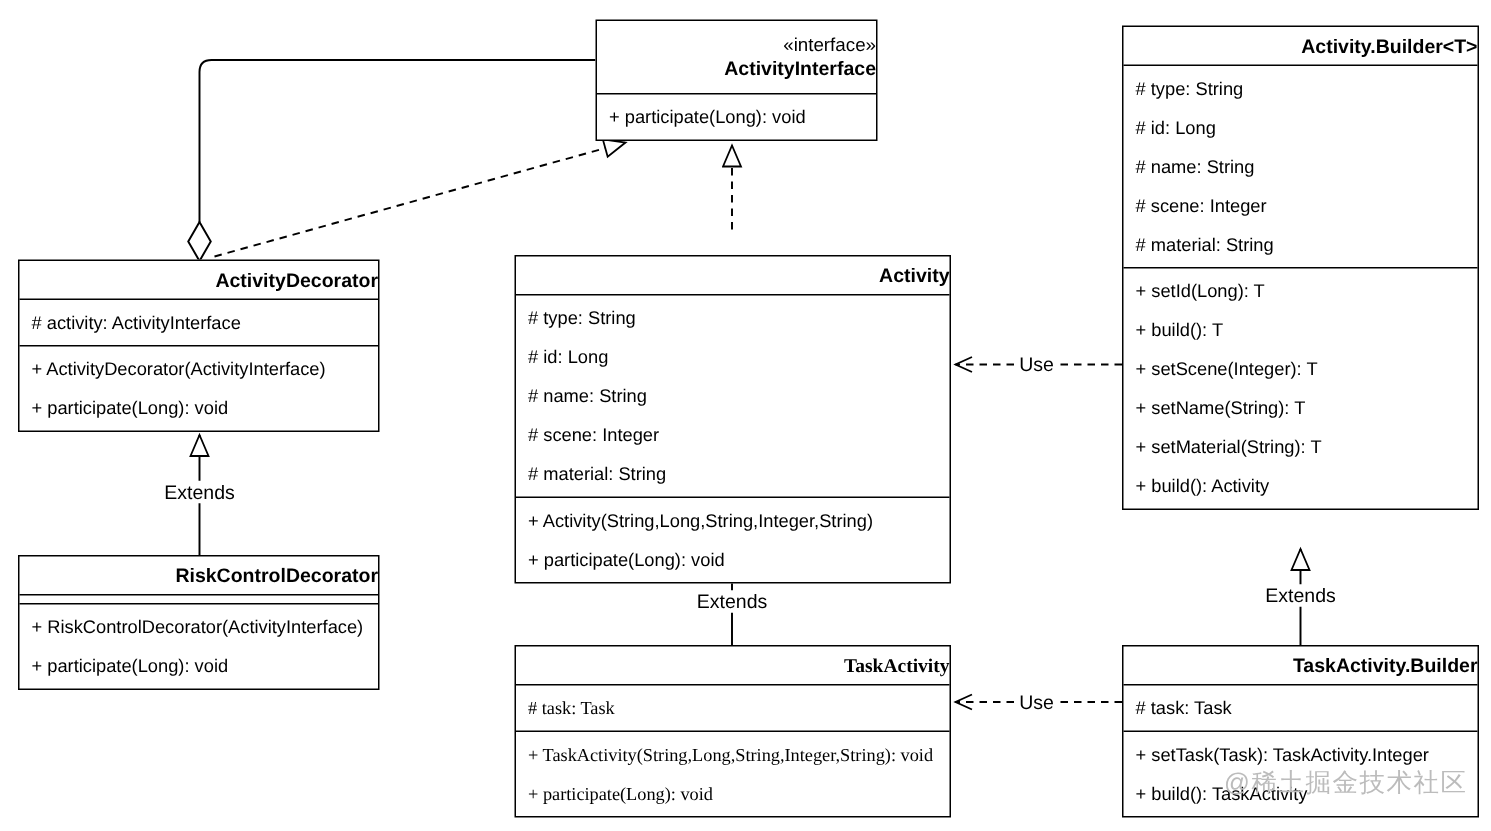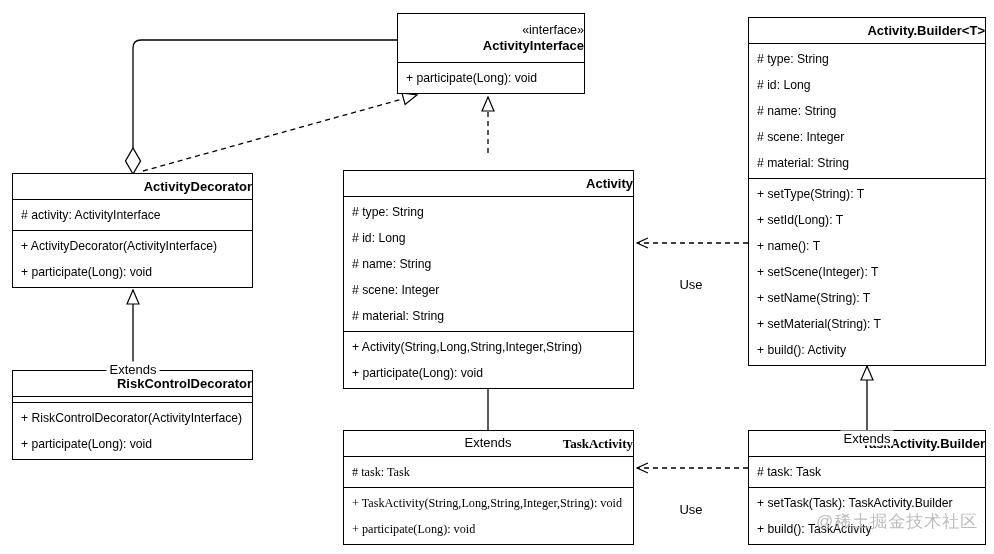--- a/index.html
+++ b/index.html
@@ -49,21 +49,20 @@
     padding: 0 8px;
     white-space: nowrap;
   }
   .edge-label {
     position: absolute;
     transform: translate(-50%, -50%);
     background: #ffffff;
     font-size: 13px;
     padding: 0 3px;
     white-space: nowrap;
-    margin-top: 41px;
   }
   .watermark {
     position: absolute;
     left: 816px;
     top: 510px;
     font-size: 17px;
     color: #bcbcbc;
     letter-spacing: 1px;
     white-space: nowrap;
   }
@@ -113,23 +112,22 @@
   <div class="class-box" style="left:748px; top:17px; width:238px;">
     <div class="class-title">Activity.Builder&lt;T&gt;</div>
     <div class="section">
         <div class="member"># type: String</div>
         <div class="member"># id: Long</div>
         <div class="member"># name: String</div>
         <div class="member"># scene: Integer</div>
         <div class="member"># material: String</div>
       </div>
     <div class="section">
-        <div class="member">+ setType(String): T</div>
         <div class="member">+ setId(Long): T</div>
-        <div class="member">+ name(): T</div>
+        <div class="member">+ build(): T</div>
         <div class="member">+ setScene(Integer): T</div>
         <div class="member">+ setName(String): T</div>
         <div class="member">+ setMaterial(String): T</div>
         <div class="member">+ build(): Activity</div>
       </div>
   </div>
 
   <div class="class-box" style="left:12px; top:173px; width:241px;">
     <div class="class-title">ActivityDecorator</div>
     <div class="section">
@@ -175,21 +173,21 @@
         <div class="member">+ participate(Long): void</div>
       </div>
   </div>
 
   <div class="class-box" style="left:748px; top:430px; width:238px;">
     <div class="class-title">TaskActivity.Builder</div>
     <div class="section">
         <div class="member"># task: Task</div>
       </div>
     <div class="section">
-        <div class="member">+ setTask(Task): TaskActivity.Builder</div>
+        <div class="member">+ setTask(Task): TaskActivity.Integer</div>
         <div class="member">+ build(): TaskActivity</div>
       </div>
   </div>
 
   <div class="edge-label" style="left:133px; top:328px;">Extends</div>
   <div class="edge-label" style="left:488px; top:401px;">Extends</div>
   <div class="edge-label" style="left:867px; top:397px;">Extends</div>
   <div class="edge-label" style="left:691px; top:243px;">Use</div>
   <div class="edge-label" style="left:691px; top:468px;">Use</div>
 

